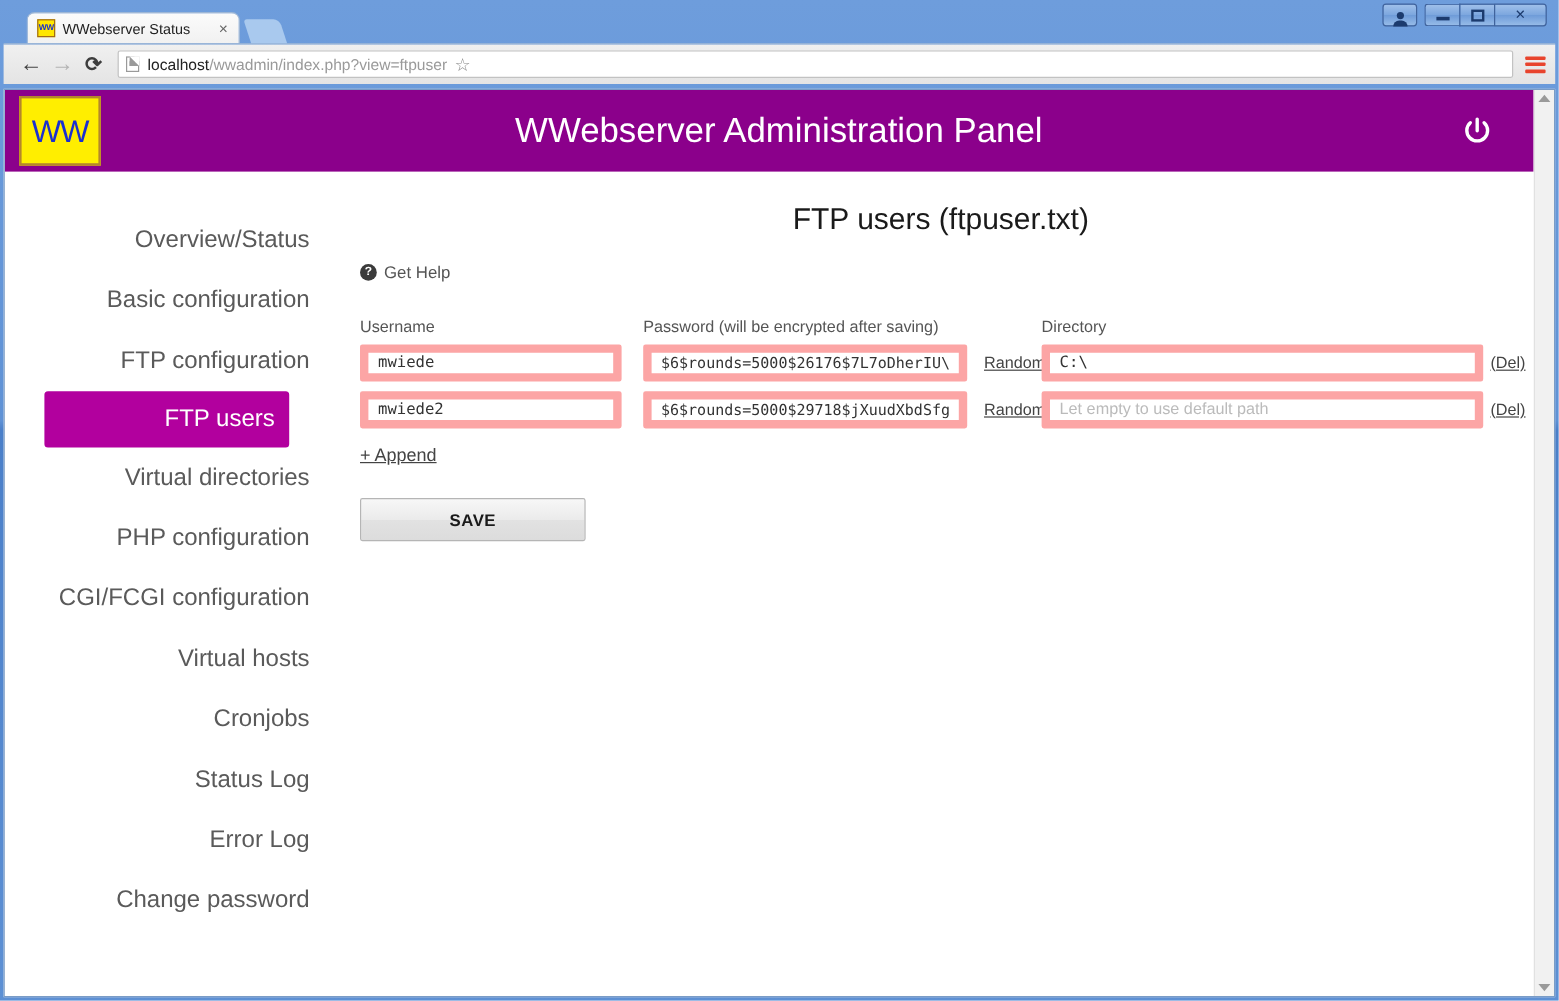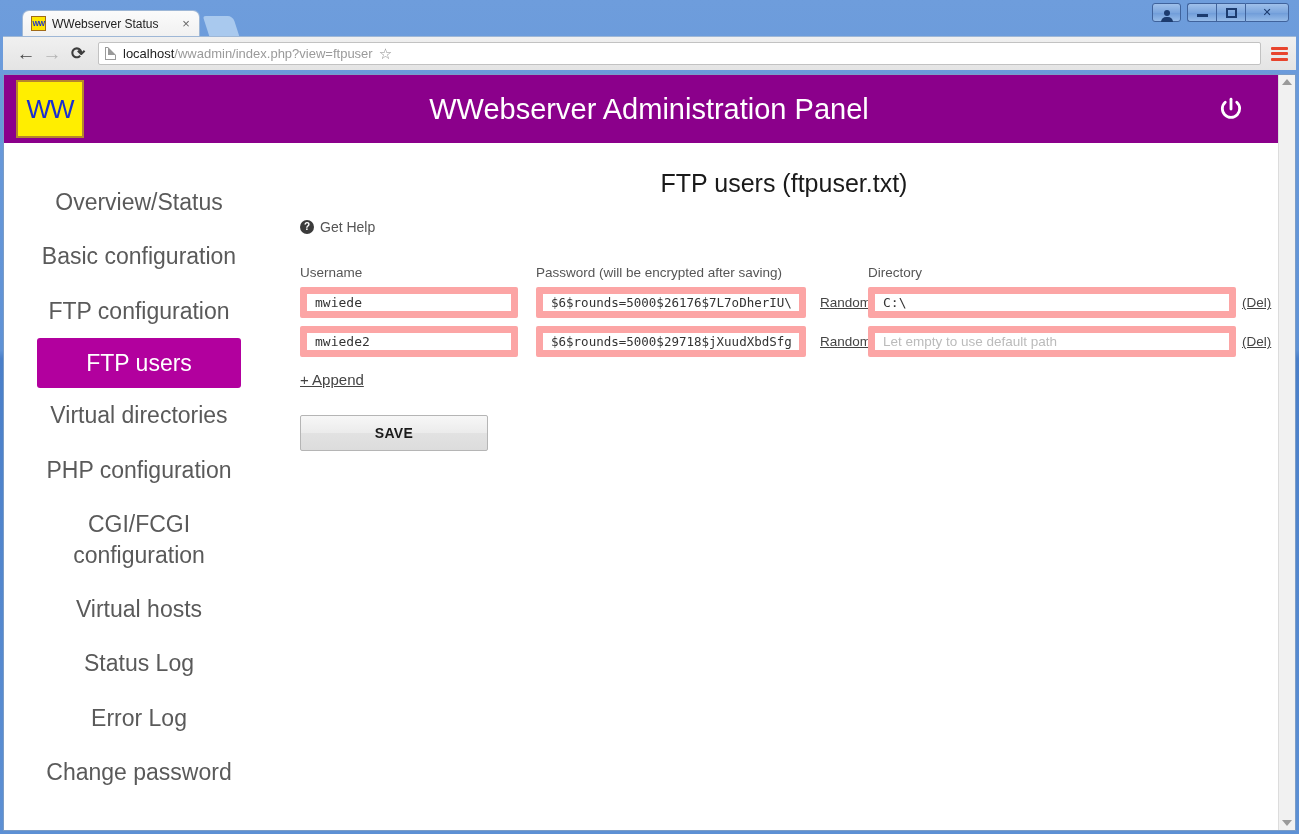--- a/index.html
+++ b/index.html
@@ -261,22 +261,22 @@
     display: flex;
     padding-top: 26px;
   }
   .sidebar {
     width: 270px;
     flex: 0 0 auto;
     padding-top: 6px;
   }
   .nav-item {
     display: block;
-    text-align: center;
-    font-size: 23px;
+    text-align: right;
+    font-size: 20px;
     color: #5a5a5a;
     padding: 12px 16px;
     line-height: 1.32;
     cursor: pointer;
     text-decoration: none;
   }
   .nav-item.active {
     background: #b5009b;
     background: #b2009e;
     color: #ffffff;
@@ -455,20 +455,21 @@
 
         <nav class="sidebar">
           <a class="nav-item">Overview/Status</a>
           <a class="nav-item">Basic configuration</a>
           <a class="nav-item">FTP configuration</a>
           <a class="nav-item active">FTP users</a>
           <a class="nav-item">Virtual directories</a>
           <a class="nav-item">PHP configuration</a>
           <a class="nav-item">CGI/FCGI configuration</a>
           <a class="nav-item">Virtual hosts</a>
+          <a class="nav-item">Cronjobs</a>
           <a class="nav-item">Status Log</a>
           <a class="nav-item">Error Log</a>
           <a class="nav-item">Change password</a>
         </nav>
 
         <main class="content">
           <h1 class="content-title">FTP users (ftpuser.txt)</h1>
 
           <a class="help-link">
             <span class="help-badge">?</span>

